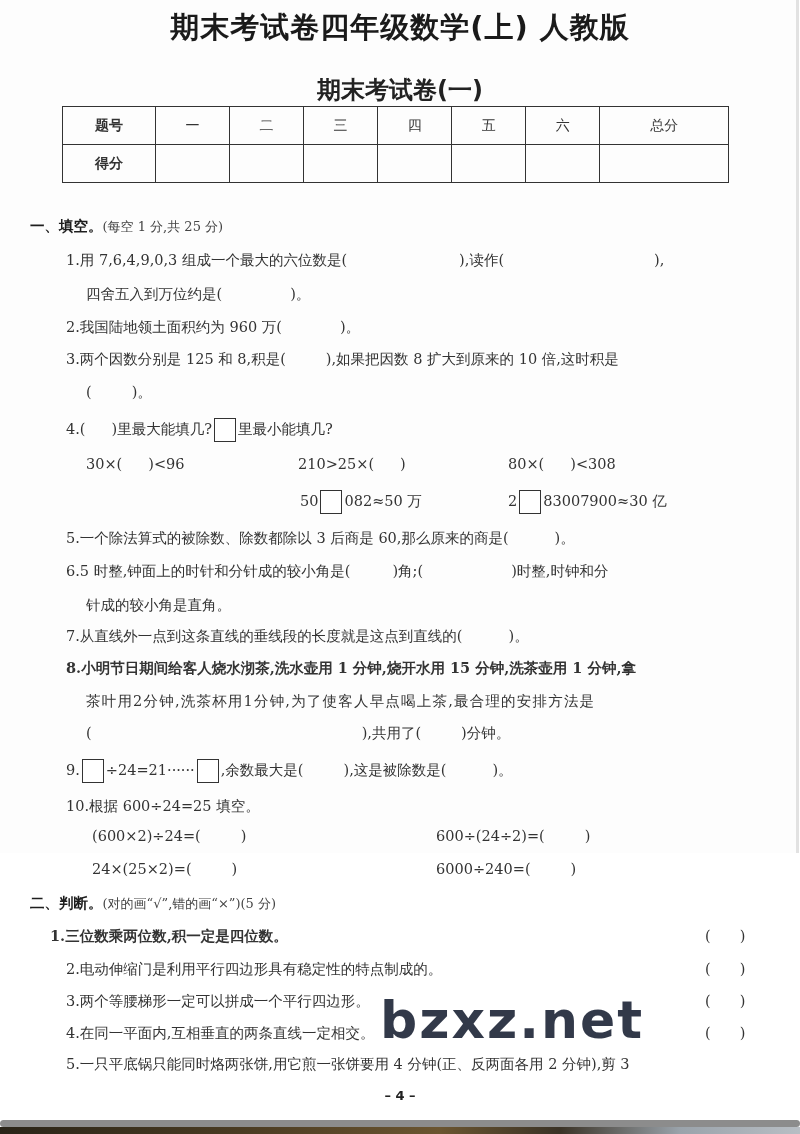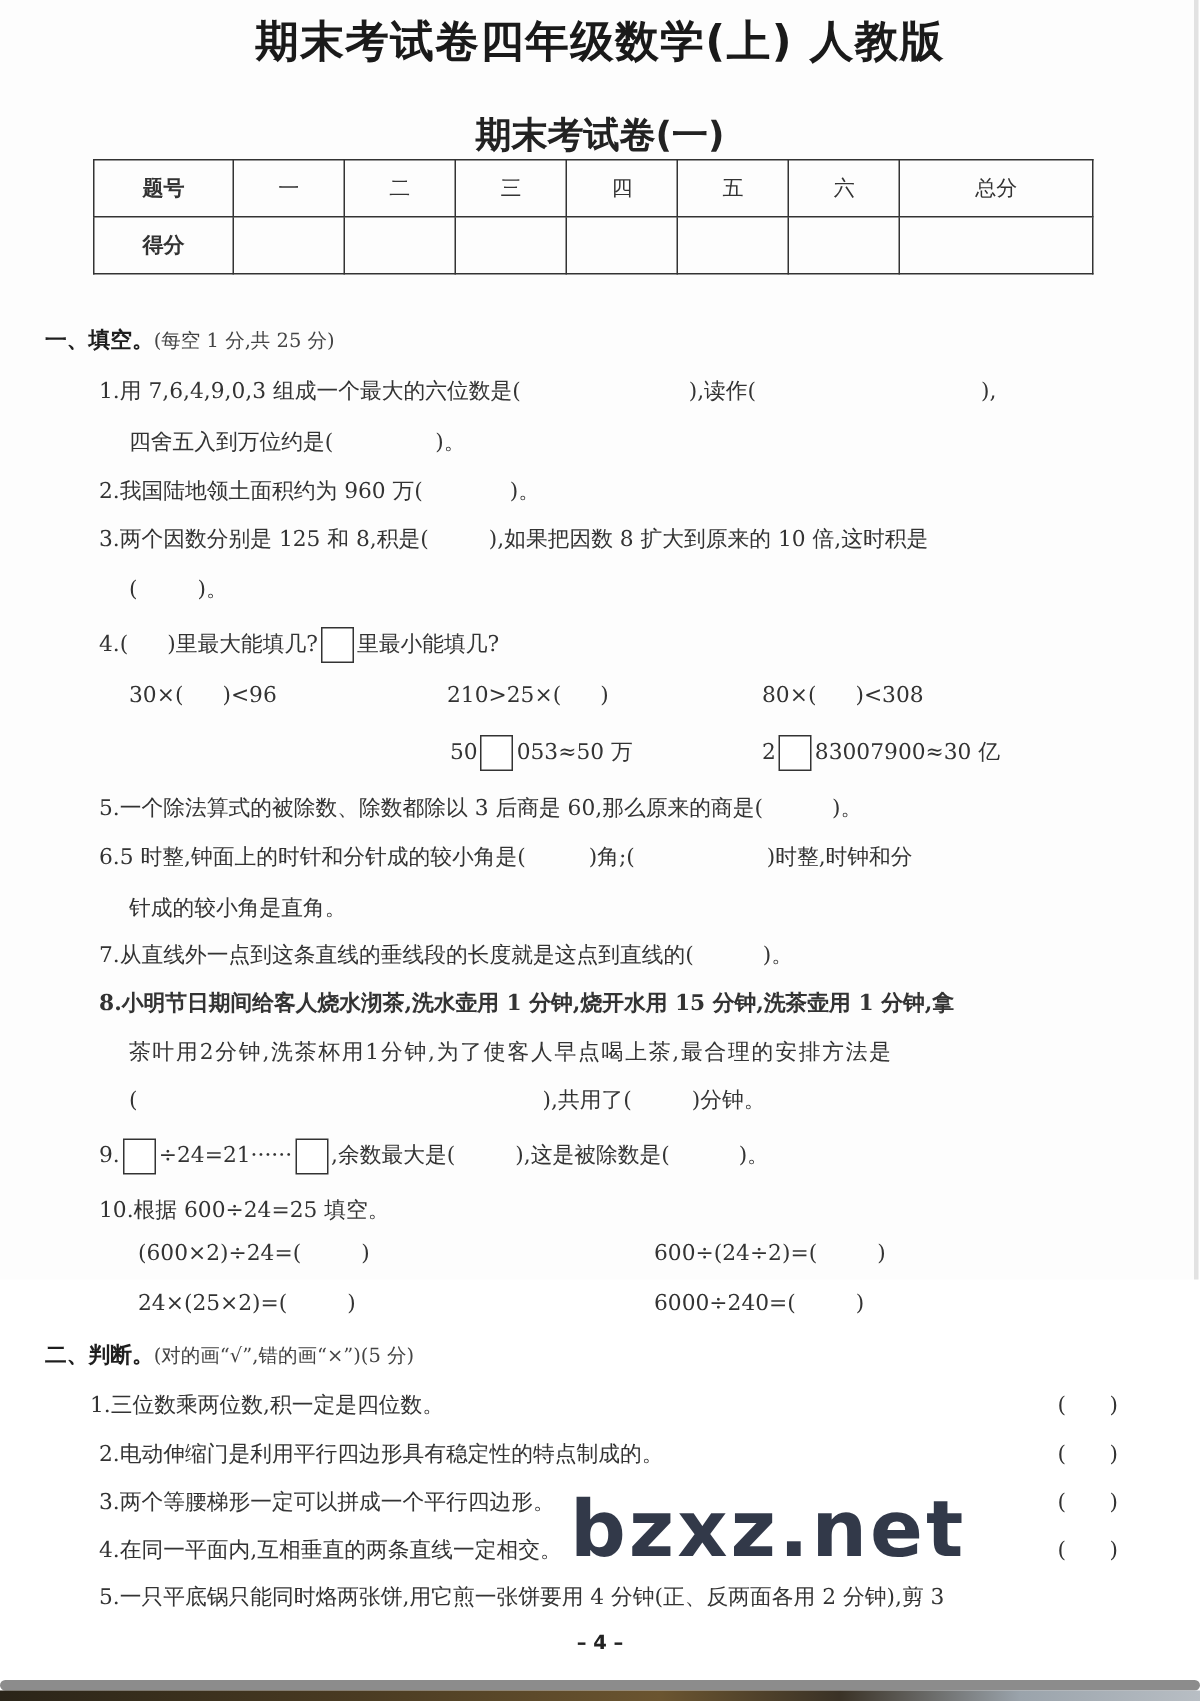--- a/index.html
+++ b/index.html
@@ -124,21 +124,21 @@
     <span>30×(</span><span class="gap" style="width:26px"></span><span>)&lt;96</span>
   </div>
   <div class="line" style="left:298px;top:456px;">
     <span>210&gt;25×(</span><span class="gap" style="width:26px"></span><span>)</span>
   </div>
   <div class="line" style="left:508px;top:456px;">
     <span>80×(</span><span class="gap" style="width:26px"></span><span>)&lt;308</span>
   </div>
 
   <div class="line" style="left:300px;top:490px;">
-    <span>50</span><span class="box"></span><span>053≈50 万</span>
+    <span>50</span><span class="box"></span><span>082≈50 万</span>
   </div>
   <div class="line" style="left:508px;top:490px;">
     <span>2</span><span class="box"></span><span>83007900≈30 亿</span>
   </div>
 
   <div class="line" style="left:66px;top:529px;">
     <span>5.一个除法算式的被除数、除数都除以 3 后商是 60,那么原来的商是(</span><span class="gap" style="width:46px"></span><span>)。</span>
   </div>
 
   <div class="line" style="left:66px;top:562px;">
@@ -179,21 +179,21 @@
     <span>24×(25×2)=(</span><span class="gap" style="width:40px"></span><span>)</span>
   </div>
   <div class="line" style="left:436px;top:861px;">
     <span>6000÷240=(</span><span class="gap" style="width:40px"></span><span>)</span>
   </div>
 
   <div class="line" style="left:30px;top:894px;">
     <span class="sec">二、判断。</span><span class="note">(对的画“√”,错的画“×”)(5 分)</span>
   </div>
 
-  <div class="line" style="left:60px;top:927px;">1.三位数乘两位数,积一定是四位数。</div>
+  <div class="line" style="left:50px;top:927px;font-weight:bold;">1.三位数乘两位数,积一定是四位数。</div>
   <div class="judge" style="top:927px;">(　　)</div>
 
   <div class="line" style="left:66px;top:960px;">2.电动伸缩门是利用平行四边形具有稳定性的特点制成的。</div>
   <div class="judge" style="top:960px;">(　　)</div>
 
   <div class="line" style="left:66px;top:992px;">3.两个等腰梯形一定可以拼成一个平行四边形。</div>
   <div class="judge" style="top:992px;">(　　)</div>
 
   <div class="watermark">bzxz.net</div>
 

